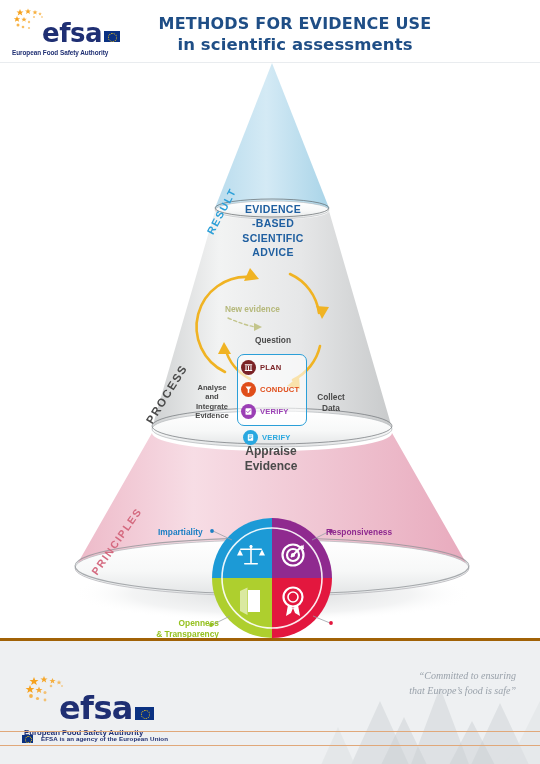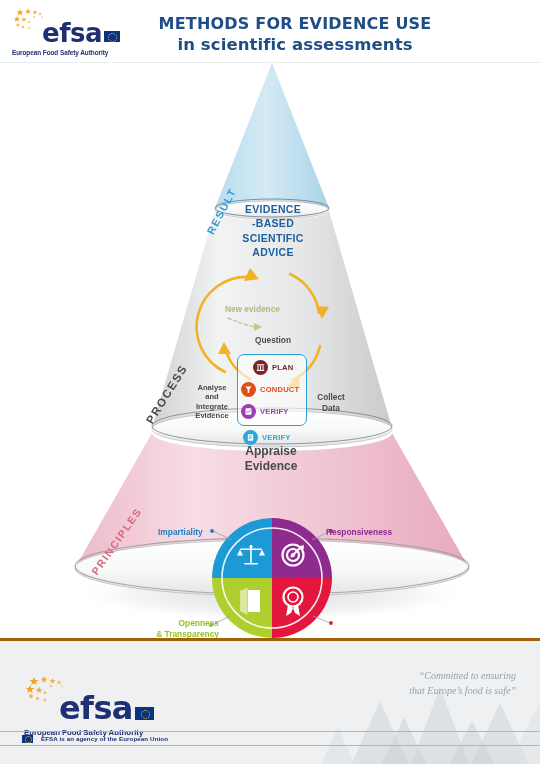--- a/index.html
+++ b/index.html
@@ -102,21 +102,21 @@
   #inner-box {
     position:absolute; left:237px; top:291px; width:70px; height:72px;
     border:1.6px solid #2b9fd8; border-radius:7px; background:rgba(255,255,255,0.62);
   }
   .step-row { position:absolute; display:flex; align-items:center; }
   .step-ico {
     width:15px; height:15px; border-radius:50%;
     display:flex; align-items:center; justify-content:center; flex:none;
   }
   .step-txt { font-size:7.6px; font-weight:700; margin-left:4px; letter-spacing:0.2px; }
-  #step-plan { left:253px; top:297px; }
+  #step-plan { left:241px; top:297px; }
   #step-conduct { left:241px; top:319px; }
   #step-verify { left:241px; top:341px; }
   #step-report { left:243px; top:367px; }
 
   
   #lbl-impartiality {
     left:158px; top:464px; font-size:8.4px; font-weight:700; color:#1c7fc4;
   }
   #lbl-responsiveness {
     left:326px; top:464px; font-size:8.4px; font-weight:700; color:#8f2a8f;

